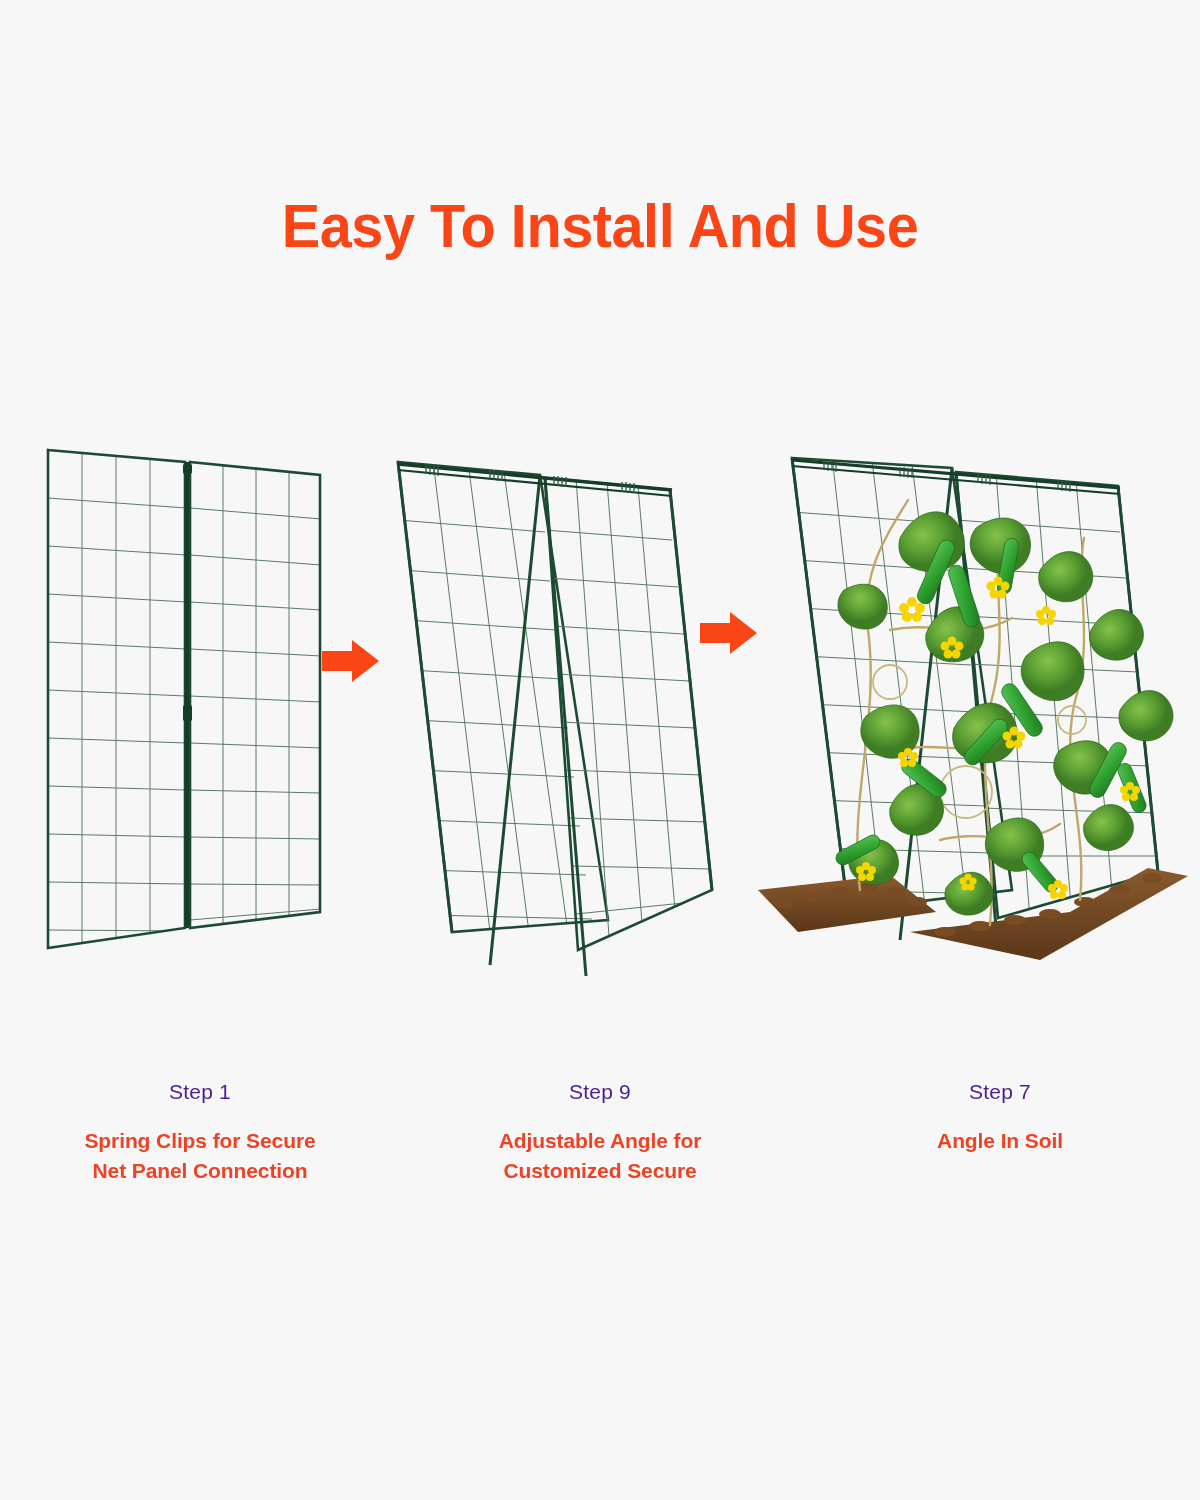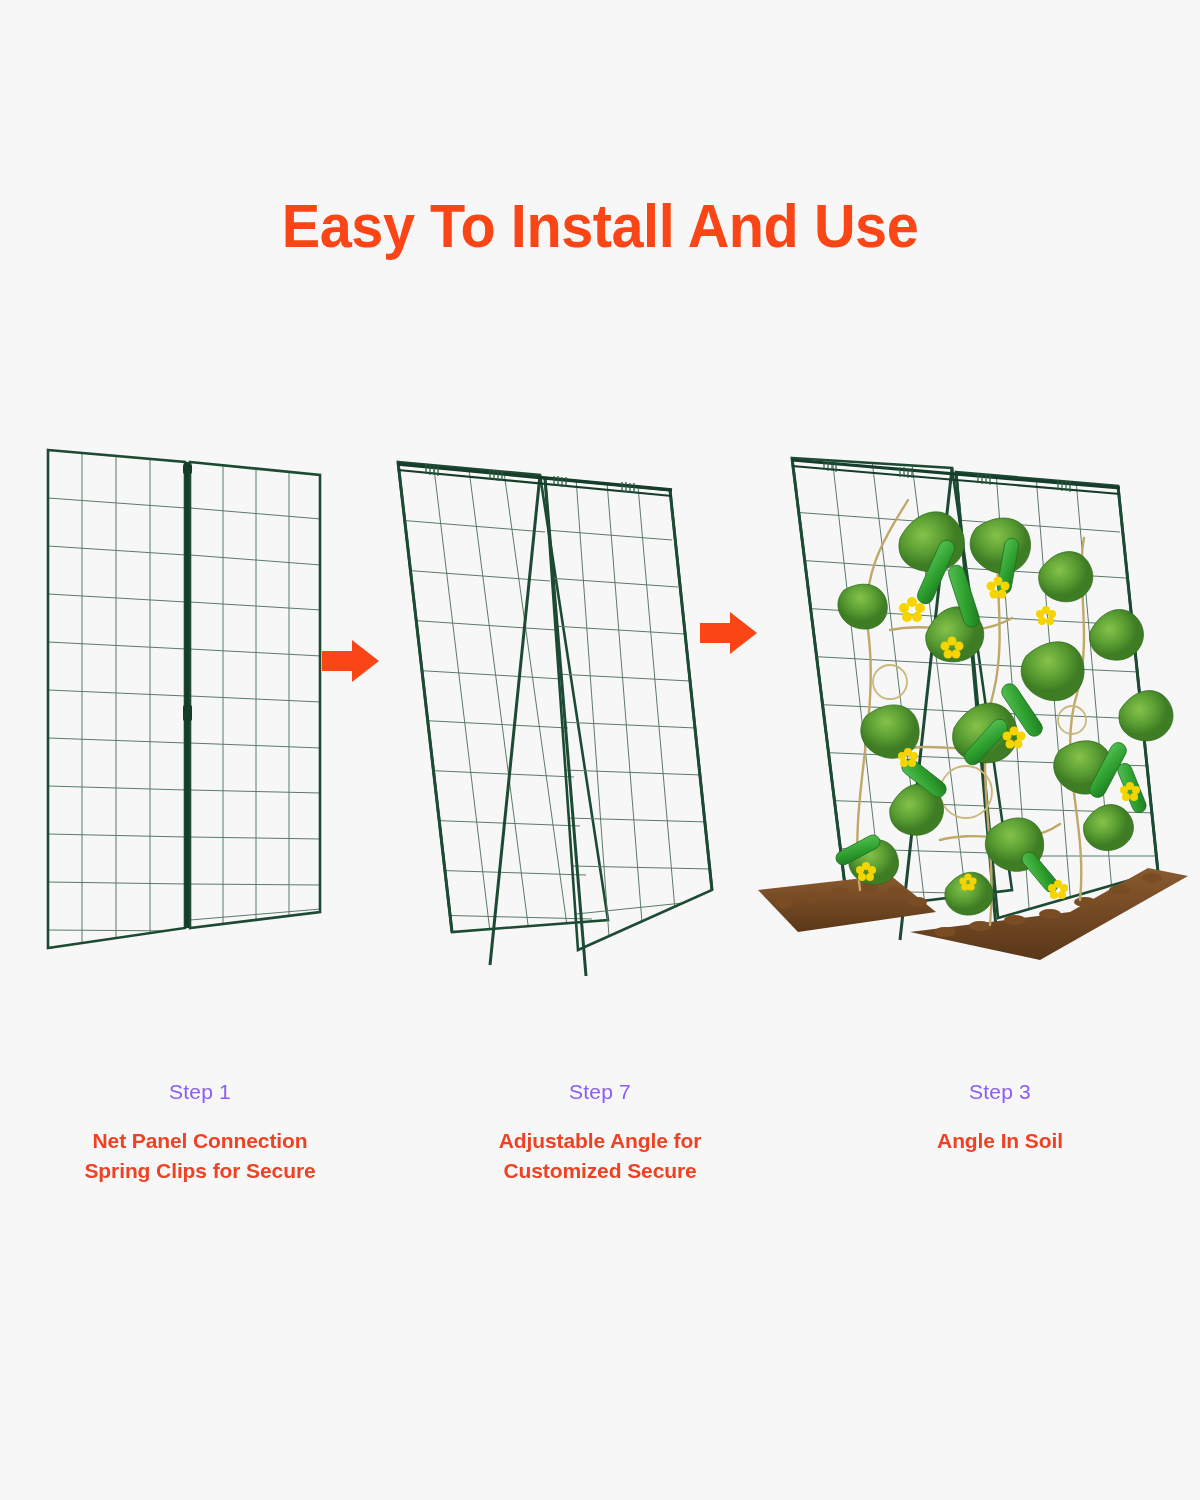--- a/index.html
+++ b/index.html
@@ -32,21 +32,21 @@
   .arrow { position:absolute; }
   #arrow1 { left:322px; top:218px; }
   #arrow2 { left:700px; top:190px; }
 
   .captions {
     position:absolute; top:1080px; left:0; width:1200px;
     display:flex;
   }
   .cap-col { width:400px; text-align:center; }
   .step-label {
-    font-size:21px; color:#8b5cf6; font-weight:400;
+    font-size:21px; color:#4c1d95; font-weight:400;
     margin-bottom:22px; letter-spacing:0.2px;
   }
   .step-desc {
     font-size:21px; color:#ef4123; font-weight:bold;
     line-height:1.42; letter-spacing:-0.1px;
   }
 </style>
 </head>
 <body>
 
@@ -496,35 +496,35 @@
       </svg>
     </div>
 
   </div>
 
   <div class="captions">
 
     <div class="cap-col">
       <div class="step-label">Step 1</div>
       <div class="step-desc">
+        <div>Spring Clips for Secure</div>
         <div>Net Panel Connection</div>
-        <div>Spring Clips for Secure</div>
       </div>
     </div>
 
     <div class="cap-col">
-      <div class="step-label">Step 7</div>
+      <div class="step-label">Step 9</div>
       <div class="step-desc">
         <div>Adjustable Angle for</div>
         <div>Customized Secure</div>
       </div>
     </div>
 
     <div class="cap-col">
-      <div class="step-label">Step 3</div>
+      <div class="step-label">Step 7</div>
       <div class="step-desc">
         <div>Angle In Soil</div>
       </div>
     </div>
 
   </div>
 
 </div>
 
 </body></html>

